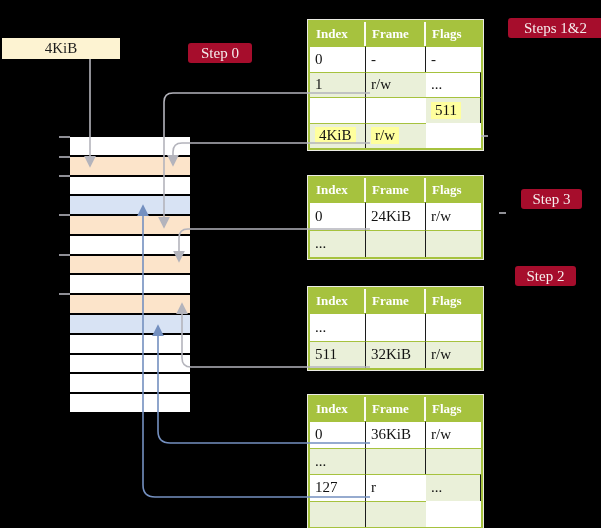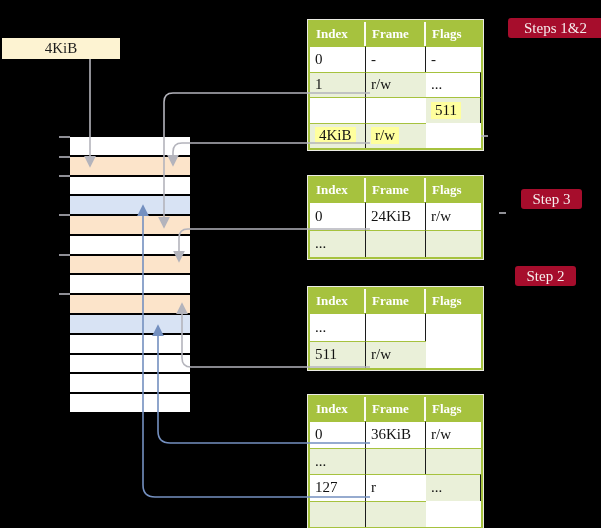--- a/index.html
+++ b/index.html
@@ -63,20 +63,21 @@
   
   .overlay { position:absolute; left:0; top:0; pointer-events:none; }
 </style>
 </head>
 <body>
 
 <div class="stage" id="stage">
 
   <div class="frame-label">4KiB</div>
 
+  <div class="badge badge-step0">Step 0</div>
   <div class="badge badge-steps12">Steps 1&amp;2</div>
   <div class="badge badge-step3">Step 3</div>
   <div class="badge badge-step4">Step 2</div>
 
   <div class="memory" id="memory">
       <div class="mem-row mem-white"></div>
       <div class="mem-row mem-orange"></div>
       <div class="mem-row mem-white"></div>
       <div class="mem-row mem-blue"></div>
       <div class="mem-row mem-orange"></div>
@@ -125,20 +126,21 @@
       <div class="c alt last"></div>
     </div>
   <div class="ptable t3" id="table3">
       <div class="h">Index</div>
       <div class="h">Frame</div>
       <div class="h last">Flags</div>
       <div class="c">...</div>
       <div class="c"></div>
       <div class="c last"></div>
       <div class="c alt">511</div>
+      <div class="c alt">32KiB</div>
       <div class="c alt last">r/w</div>
     </div>
   <div class="ptable t4" id="table4">
       <div class="h">Index</div>
       <div class="h">Frame</div>
       <div class="h last">Flags</div>
       <div class="c">0</div>
       <div class="c">36KiB</div>
       <div class="c last">r/w</div>
       <div class="c alt">...</div>

